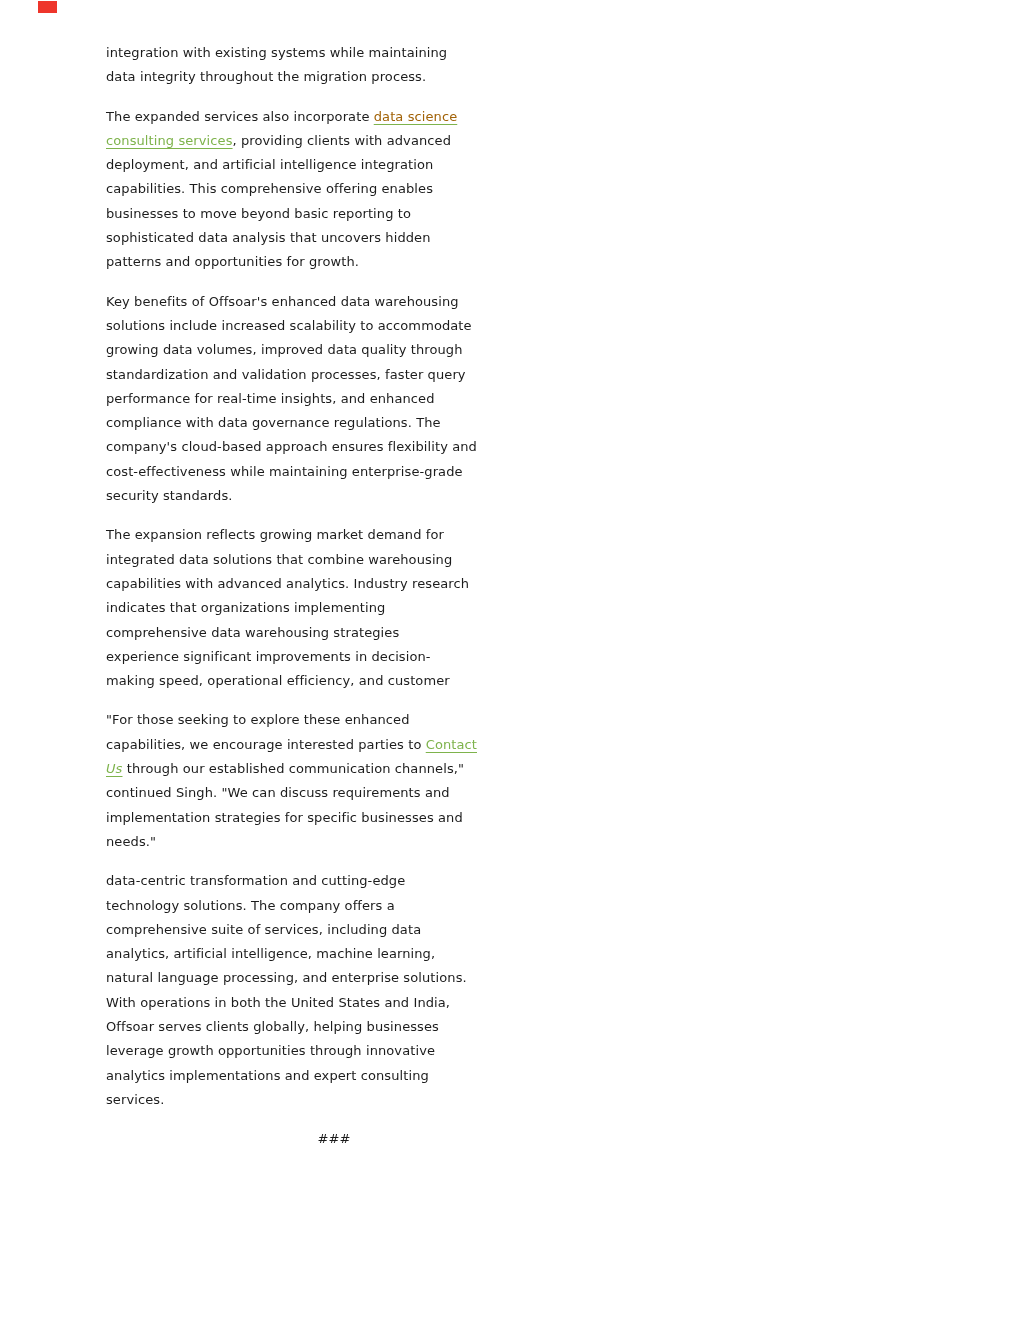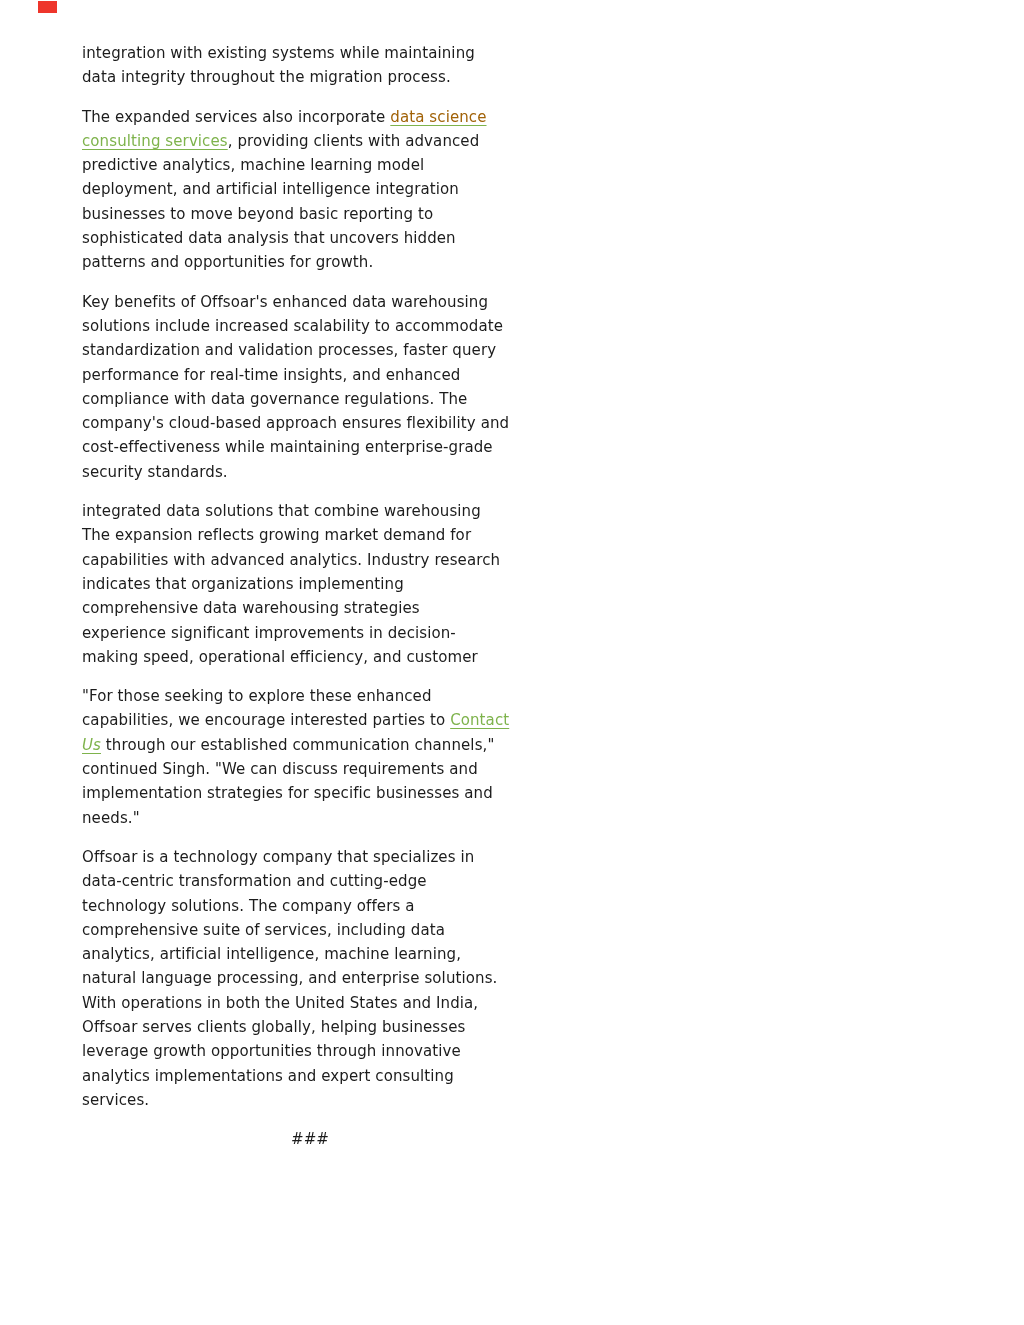--- a/index.html
+++ b/index.html
@@ -17,24 +17,24 @@
   }
   .click-marker {
     position: absolute;
     left: 38px;
     top: 1px;
     width: 19px;
     height: 12px;
   }
   .article {
     position: absolute;
-    left: 82px;
+    left: 106px;
     top: 41px;
     width: 456px;
-    font-size: 15px;
+    font-size: 13px;
     line-height: 24.3px;
     letter-spacing: 0.1px;
   }
   .para {
     margin: 0 0 15px 0;
   }
   .line {
     white-space: pre;
   }
   .para.center { text-align: center; }
@@ -51,55 +51,55 @@
 <div class="click-marker" style="background: rgb(238, 53, 43);"></div>
 
 <div class="article">
     <div class="para">
       <div class="line"><span>integration with existing systems while maintaining</span></div>
       <div class="line"><span>data integrity throughout the migration process.</span></div>
     </div>
     <div class="para">
       <div class="line"><span>The expanded services also incorporate </span><a class="green-link" href="#" style="color: #a16207; text-decoration-color: rgb(126, 179, 76);">data science</a></div>
       <div class="line"><a class="green-link" href="#" style="color: rgb(126, 179, 76); text-decoration-color: rgb(126, 179, 76); text-decoration: underline;">consulting services</a><span>, providing clients with advanced</span></div>
-      <div class="line"><span>predictive analytics, machine learning model</span></div>
       <div class="line"><span>deployment, and artificial intelligence integration</span></div>
+      <div class="line"><span>capabilities. This comprehensive offering enables</span></div>
       <div class="line"><span>businesses to move beyond basic reporting to</span></div>
       <div class="line"><span>sophisticated data analysis that uncovers hidden</span></div>
       <div class="line"><span>patterns and opportunities for growth.</span></div>
     </div>
     <div class="para">
       <div class="line"><span>Key benefits of Offsoar's enhanced data warehousing</span></div>
       <div class="line"><span>solutions include increased scalability to accommodate</span></div>
+      <div class="line"><span>growing data volumes, improved data quality through</span></div>
       <div class="line"><span>standardization and validation processes, faster query</span></div>
       <div class="line"><span>performance for real-time insights, and enhanced</span></div>
       <div class="line"><span>compliance with data governance regulations. The</span></div>
       <div class="line"><span>company's cloud-based approach ensures flexibility and</span></div>
       <div class="line"><span>cost-effectiveness while maintaining enterprise-grade</span></div>
       <div class="line"><span>security standards.</span></div>
     </div>
     <div class="para">
+      <div class="line"><span>The expansion reflects growing market demand for</span></div>
       <div class="line"><span>integrated data solutions that combine warehousing</span></div>
-      <div class="line"><span>The expansion reflects growing market demand for</span></div>
       <div class="line"><span>capabilities with advanced analytics. Industry research</span></div>
       <div class="line"><span>indicates that organizations implementing</span></div>
       <div class="line"><span>comprehensive data warehousing strategies</span></div>
       <div class="line"><span>experience significant improvements in decision-</span></div>
       <div class="line"><span>making speed, operational efficiency, and customer</span></div>
     </div>
     <div class="para">
       <div class="line"><span>"For those seeking to explore these enhanced</span></div>
       <div class="line"><span>capabilities, we encourage interested parties to </span><a class="green-link" href="#" style="color: rgb(126, 179, 76); text-decoration-color: rgb(126, 179, 76); text-align: right;">Contact</a></div>
       <div class="line"><a class="green-link" href="#" style="color: rgb(126, 179, 76); text-decoration-color: rgb(126, 179, 76); font-style: italic;">Us</a><span> through our established communication channels,"</span></div>
       <div class="line"><span>continued Singh. "We can discuss requirements and</span></div>
       <div class="line"><span>implementation strategies for specific businesses and</span></div>
       <div class="line"><span>needs."</span></div>
     </div>
     <div class="para">
-      <div class="line"><span>Offsoar is a technology company that specializes in</span></div>
       <div class="line"><span>data-centric transformation and cutting-edge</span></div>
       <div class="line"><span>technology solutions. The company offers a</span></div>
       <div class="line"><span>comprehensive suite of services, including data</span></div>
       <div class="line"><span>analytics, artificial intelligence, machine learning,</span></div>
       <div class="line"><span>natural language processing, and enterprise solutions.</span></div>
       <div class="line"><span>With operations in both the United States and India,</span></div>
       <div class="line"><span>Offsoar serves clients globally, helping businesses</span></div>
       <div class="line"><span>leverage growth opportunities through innovative</span></div>
       <div class="line"><span>analytics implementations and expert consulting</span></div>
       <div class="line"><span>services.</span></div>

